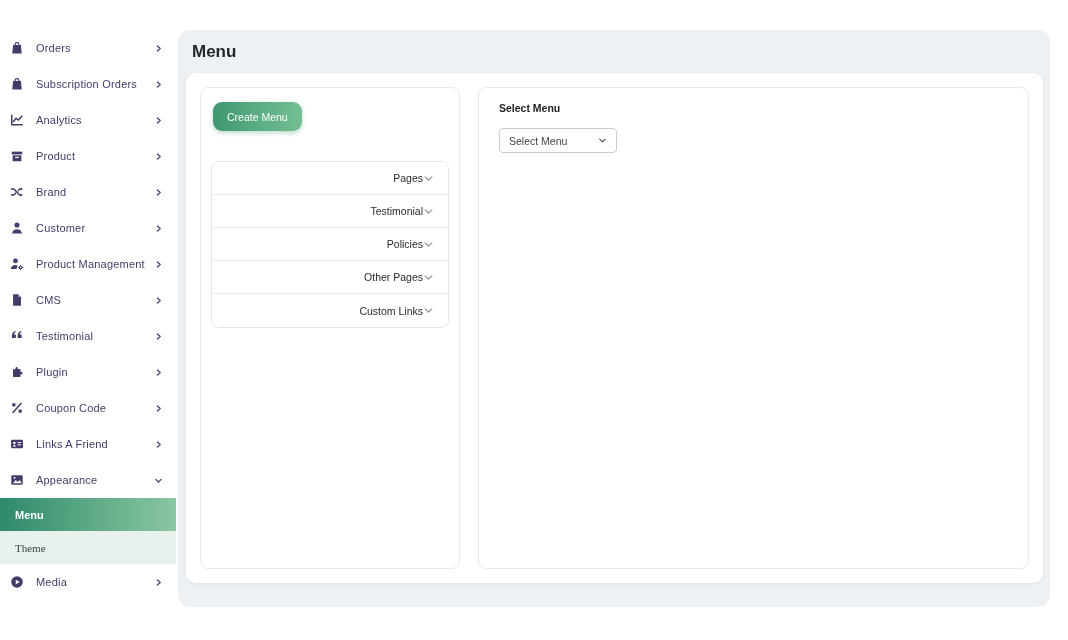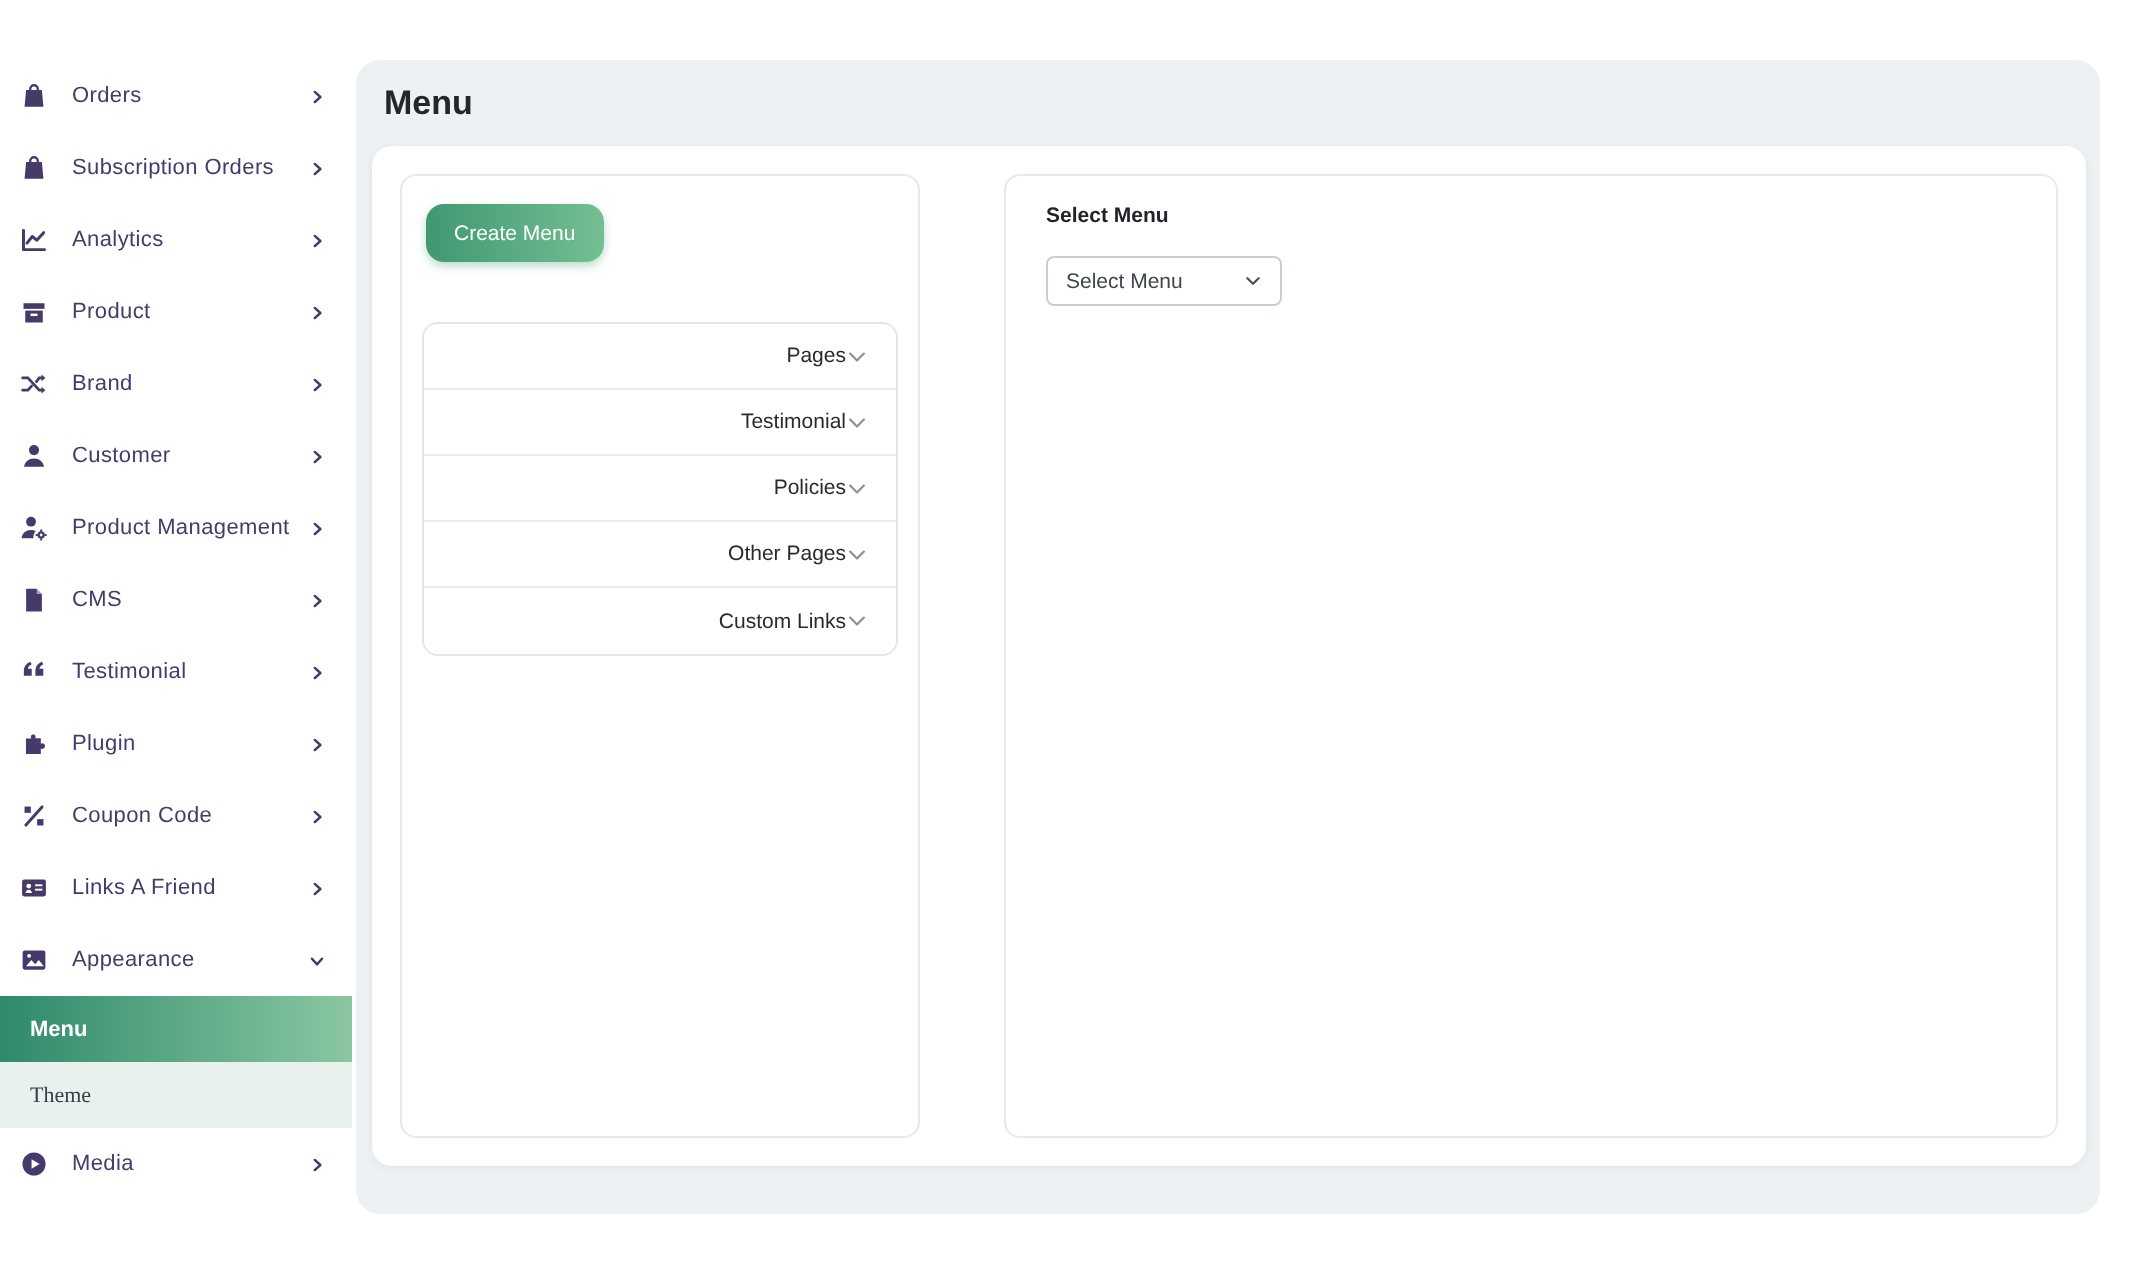--- a/index.html
+++ b/index.html
@@ -26,21 +26,21 @@
   
   .content { flex:1; background:#fff; }
   .content-bg { margin:30px 18px 33px 2px; height:577px; background:#edf1f4;
     border-radius:12px; padding:12px 7px 0 8px; }
   .page-title { font-size:17px; font-weight:bold; color:#23262d;
     margin:0 0 11px 6px; }
   .card { background:#fff; border-radius:10px; height:510px;
     box-shadow:0 1px 4px rgba(40,50,70,.07); padding:14px; display:flex; gap:18px; }
   .panel { background:#fff; border:1px solid #e7eaed; border-radius:8px; height:482px; }
   .panel-left { width:260px; flex:none; padding:12px 10px; }
-  .panel-right { flex:1; padding:14px 20px;margin-left:24px; }
+  .panel-right { flex:1; padding:14px 20px; }
 
   .btn-create { display:inline-block; border:none; cursor:pointer;
     background:linear-gradient(90deg,#3f9872,#74bf92); color:#fff;
     font-family:inherit; font-size:10.5px; height:29px; padding:0 14px;
     border-radius:9px; margin:2px 0 30px 2px;
     box-shadow:0 2px 5px rgba(60,150,110,.35); }
 
   .accordion { border:1px solid #e3e6e9; border-radius:8px; overflow:hidden; background:#fff; }
   .acc-item { height:33px; display:flex; align-items:center;
     justify-content:flex-end; padding:0 14px; cursor:pointer;

